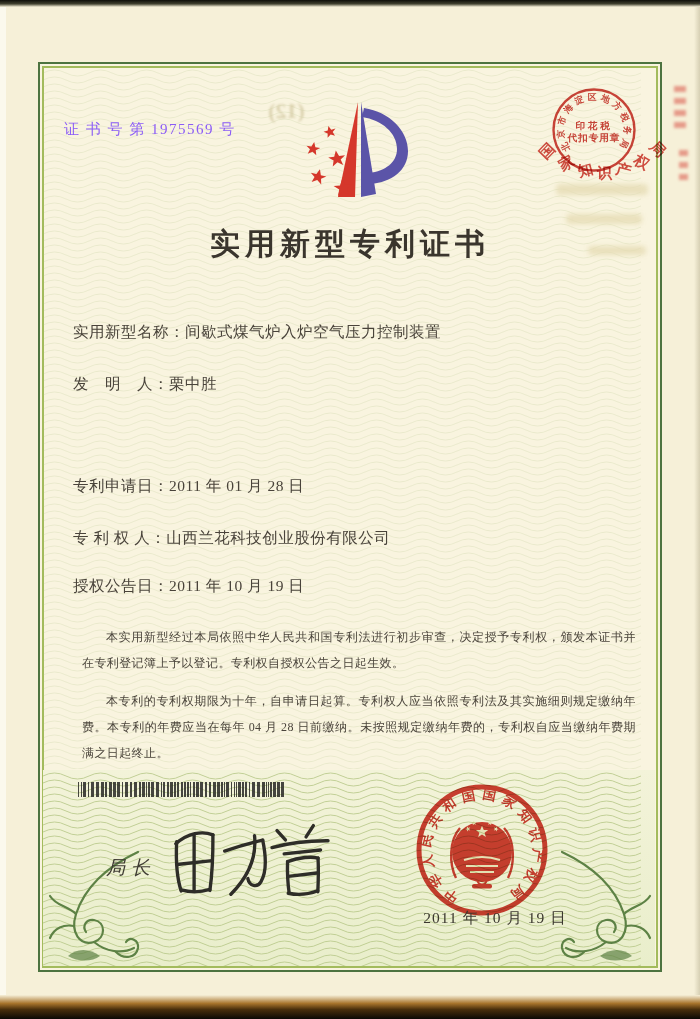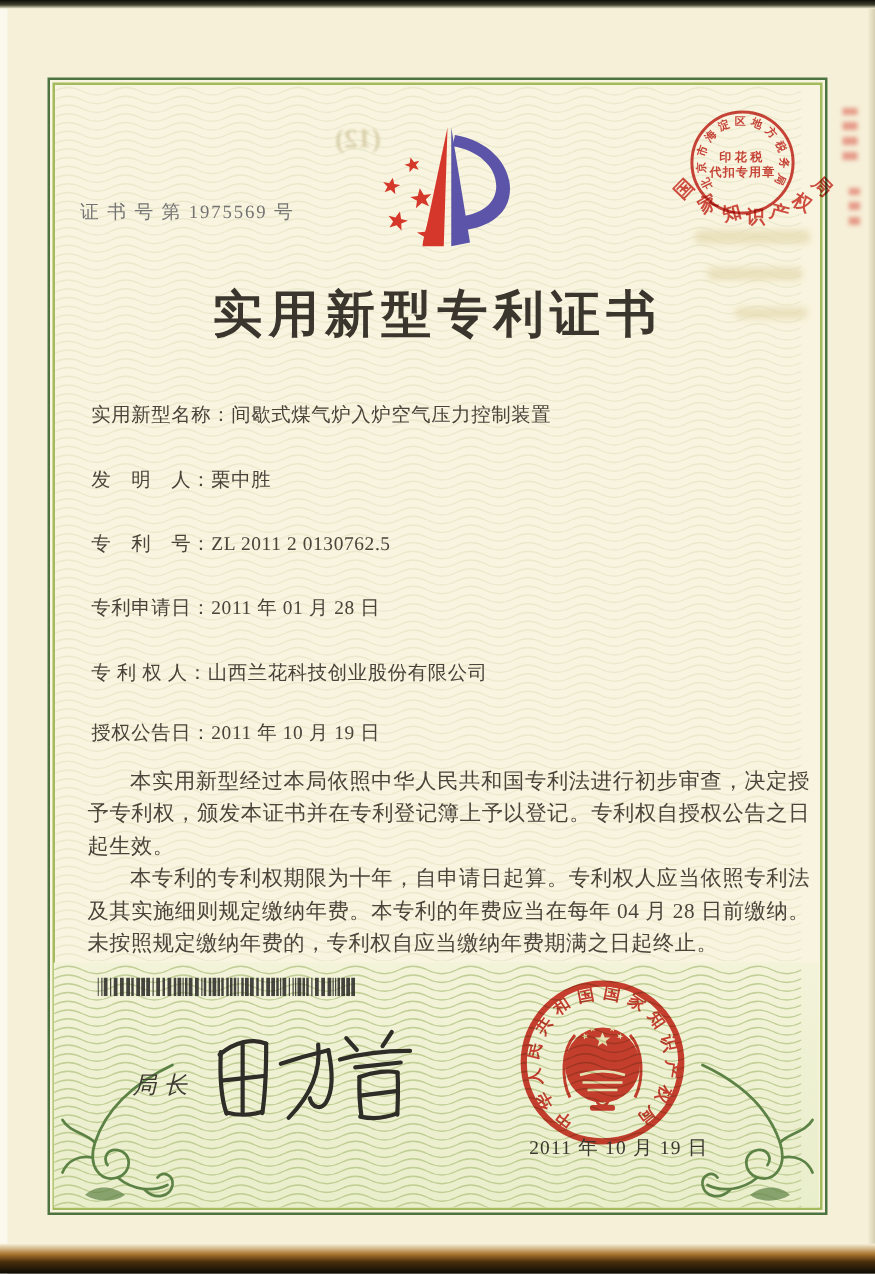--- a/index.html
+++ b/index.html
@@ -15,27 +15,27 @@
   .frame-outer{left:38px;top:62px;width:620px;height:906px;border:2.5px solid #4d7340;background:#f9f4df;z-index:1;}
   .frame-inner{position:absolute;inset:2px;border:2px solid #a3bb5c;}
   
   .waves-upper{left:43px;top:67px;width:612px;height:702px;opacity:.18;z-index:2;}
   .panel{left:43px;top:770px;width:612px;height:196px;background:linear-gradient(#f3f3d9,#e9eecb);z-index:2;}
   .waves-panel{position:absolute;left:0;top:0;width:612px;height:196px;opacity:.85;}
   .ornament{width:104px;height:120px;z-index:4;}
   .orn-l{left:40px;top:846px;}
   .orn-r{left:556px;top:846px;transform:scaleX(-1);}
   
-  .certno{left:64px;top:120px;font-size:15px;letter-spacing:1.5px;color:#737373;z-index:5;margin-top:40px;}
-  .title{left:50%;top:224px;transform:translateX(-50%);font-size:40px;font-weight:700;
+  .certno{left:64px;top:120px;font-size:15px;letter-spacing:1.5px;color:#8b5cf6;z-index:5;}
+  .title{left:50%;top:224px;transform:translateX(-50%);font-size:30px;font-weight:700;
          letter-spacing:5px;white-space:nowrap;color:#3a352d;z-index:5;}
   .field{left:73px;font-size:15.5px;letter-spacing:.5px;color:#49433a;white-space:nowrap;z-index:5;}
   .f0{top:322px;} .f1{top:374px;font-family:Liberation Serif, serif;} .f2{top:425px;} .f3{top:476px;} .f4{top:528px;} .f5{top:576px;}
   .paras{left:70px;top:612px;width:578px;z-index:5;}
-  .paras p{margin:0;text-indent:2em;font-size:17px;line-height:26px;letter-spacing:.4px;
+  .paras p{margin:12px;text-indent:2em;font-size:12px;line-height:26px;letter-spacing:.4px;
            color:#4a443b;text-align:justify;}
   .barcode{left:78px;top:782px;z-index:5;opacity:.88;}
   .director{left:106px;top:855px;font-size:19px;letter-spacing:6px;color:#3f3b33;z-index:5;font-style:italic;}
   .sig{left:168px;top:816px;width:168px;height:94px;z-index:6;transform:rotate(-3deg);}
   .mainseal{left:412px;top:780px;width:140px;height:140px;z-index:6;opacity:.95;mix-blend-mode:multiply;}
   .taxseal{left:548px;top:84px;width:92px;height:92px;z-index:6;opacity:.92;mix-blend-mode:multiply;}
   .sealdate{left:420px;top:908px;width:150px;text-align:center;font-size:15.5px;letter-spacing:1px;
             color:#3b382f;z-index:7;}
   .footer{left:38px;top:948px;width:620px;text-align:center;font-size:12.5px;letter-spacing:3px;
           color:#55544a;z-index:5;}
@@ -271,23 +271,20 @@
   <div class="abs redfrag" style="left:679px;top:150px;width:9px;height:34px;"></div>
 
   <div class="abs title">实用新型专利证书</div>
 
   <div class="abs field f0">
     <span>实用新型名称：</span><span>间歇式煤气炉入炉空气压力控制装置</span>
   </div>
   <div class="abs field f1">
     <span>发　明　人：</span><span>栗中胜</span>
   </div>
-  <div class="abs field f2">
-    <span>专　利　号：</span><span>ZL 2011 2 0130762.5</span>
-  </div>
   <div class="abs field f3">
     <span>专利申请日：</span><span>2011 年 01 月 28 日</span>
   </div>
   <div class="abs field f4">
     <span>专 利 权 人：</span><span>山西兰花科技创业股份有限公司</span>
   </div>
   <div class="abs field f5">
     <span>授权公告日：</span><span>2011 年 10 月 19 日</span>
   </div>
 

